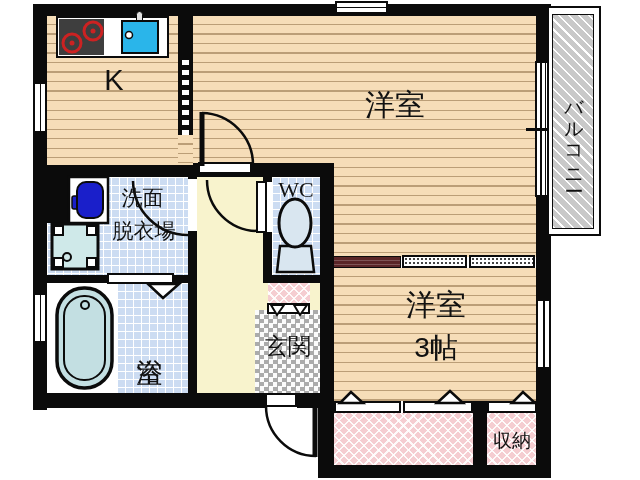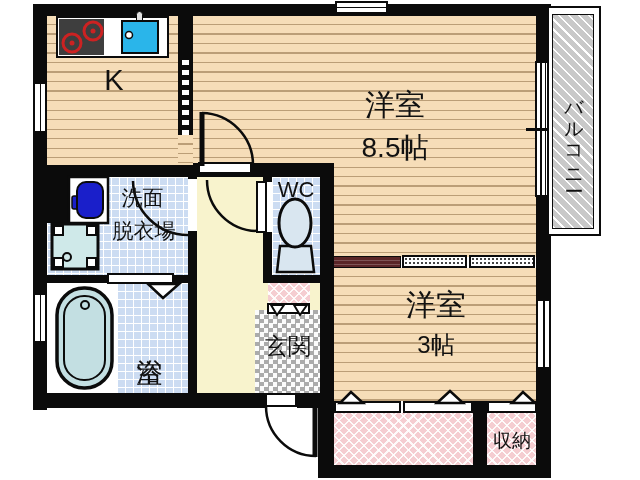--- a/index.html
+++ b/index.html
@@ -157,31 +157,30 @@
     <polygon points="294,305 307,305 300,315" fill="#ffffff" stroke="#0b0b0b" stroke-width="2"></polygon>
 
     <polygon points="351,392 340,403 363,403" fill="#ffffff" stroke="#0b0b0b" stroke-width="2.5"></polygon>
     <polygon points="450,391 437,403 463,403" fill="#ffffff" stroke="#0b0b0b" stroke-width="2.5"></polygon>
     <polygon points="523,392 512,403 535,403" fill="#ffffff" stroke="#0b0b0b" stroke-width="2.5"></polygon>
   </svg>
 
   <div class="lbl" style="left:84px;top:64px;width:60px;font-size:29px;">K</div>
 
   <div class="lbl" style="left:345px;top:88px;width:100px;font-size:30px;">洋室</div>
-  <div class="lbl" style="left:345px;top:132px;width:100px;font-size:28px;">8.5帖</div>
 
   <div class="lbl" style="left:100px;top:186px;width:85px;font-size:21px;">洗面</div>
   <div class="lbl" style="left:100px;top:219px;width:88px;font-size:21px;">脱衣場</div>
 
-  <div class="lbl" style="left:272px;top:178px;width:48px;font-size:22px;">WC</div>
+  <div class="lbl" style="left:272px;top:178px;width:48px;font-size:22px;font-family:Liberation Serif, serif;">WC</div>
 
   <div class="lbl vert" style="left:132px;top:297px;width:32px;height:82px;font-size:26px;">浴室</div>
 
   <div class="lbl" style="left:258px;top:334px;width:60px;font-size:23px;">玄関</div>
 
   <div class="lbl" style="left:386px;top:288px;width:100px;font-size:30px;">洋室</div>
-  <div class="lbl" style="left:386px;top:332px;width:100px;font-size:24px;">3帖</div>
+  <div class="lbl" style="left:386px;top:332px;width:100px;font-size:28px;">3帖</div>
 
   <div class="lbl" style="left:485px;top:430px;width:54px;font-size:19px;">収納</div>
 
   <div class="lbl vert" style="left:559px;top:42px;width:26px;height:185px;font-size:19px;letter-spacing:2px;">バルコニー</div>
 
 </div>
 
 </body></html>

